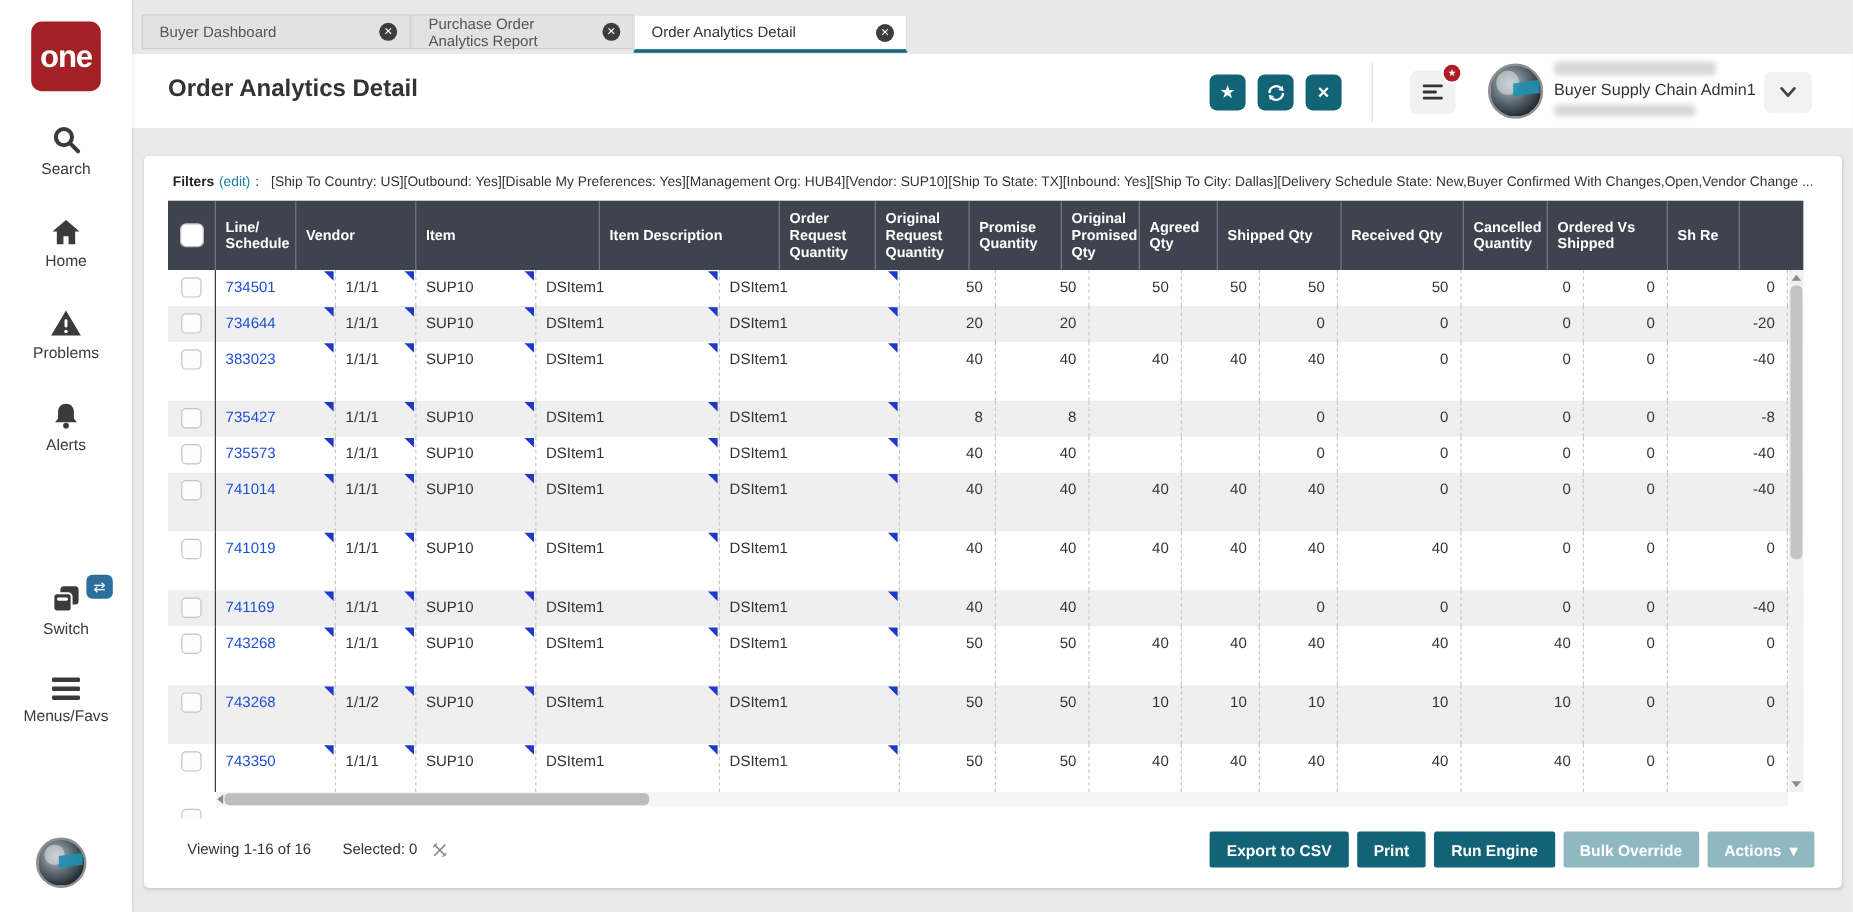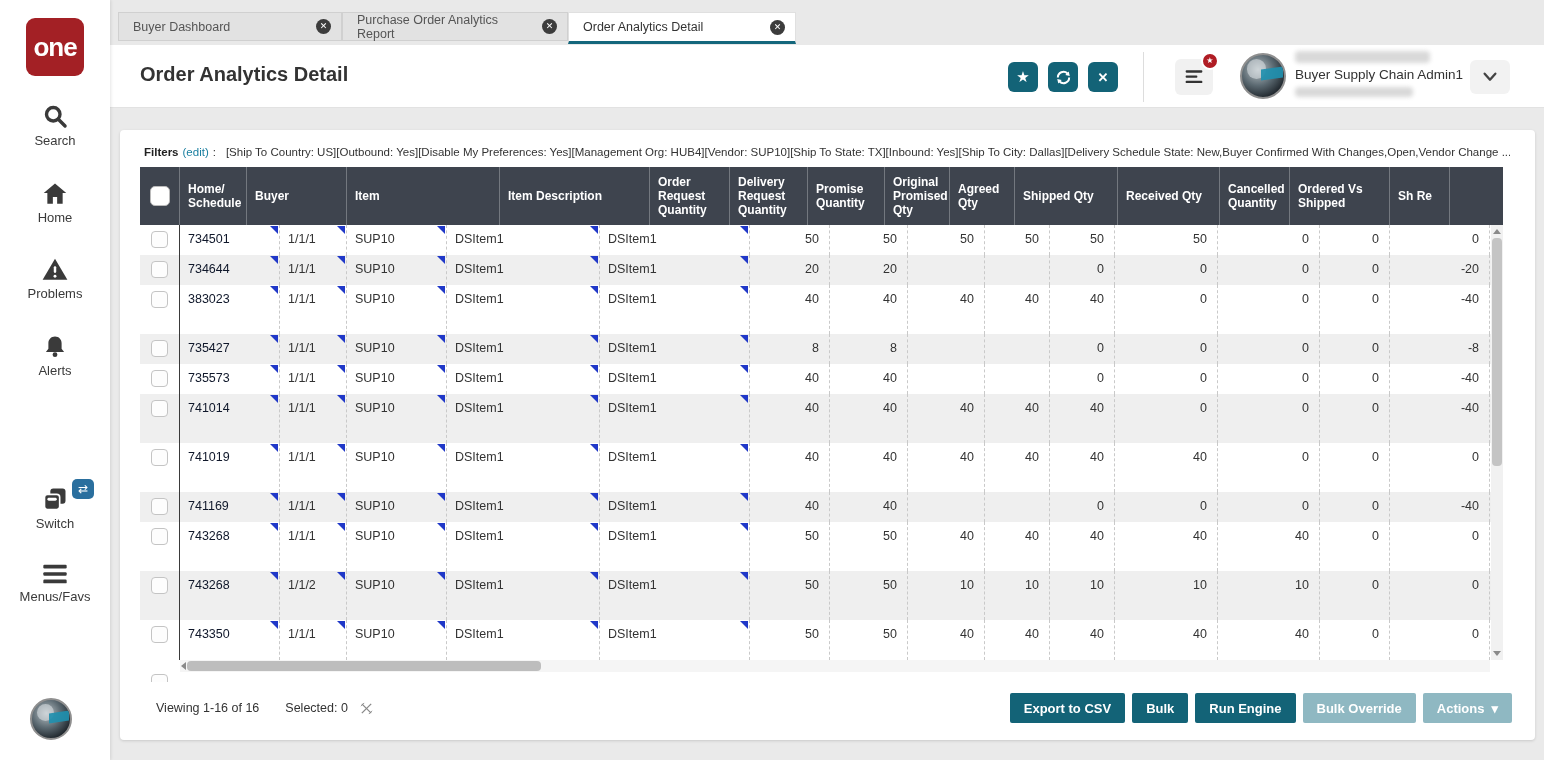--- a/index.html
+++ b/index.html
@@ -83,21 +83,21 @@
   .g-row { display:flex; height:30px; background:#fff; }
   .g-row:nth-child(even) { background:#efefef; }
   .g-row:nth-child(3), .g-row:nth-child(6), .g-row:nth-child(7),
   .g-row:nth-child(9), .g-row:nth-child(10) { height:49px; }
   .g-row:nth-child(11) { height:40px; }
   .cell { flex:none; font-size:12.5px; color:#333; padding:7px 8px 0; position:relative;
           overflow:hidden; border-right:1px dashed #c9c9c9; }
   .c-check { display:flex; justify-content:center; padding-top:6px; border-right:1px solid #3a3a3a; }
   .rcb { width:17px; height:17px; background:#fdfdfd; border:1px solid #c4c4c4; border-radius:4px; }
   .c-num { text-align:right; padding-right:10px; }
-  .link { color:#0f172a; cursor:pointer; }
+  .link { color:#1d4ed8; cursor:pointer; }
   .tri { position:absolute; top:1px; right:1px; width:0; height:0;
          border-top:8px solid #2038c8; border-left:8px solid transparent; cursor:pointer; }
 
   
   .vscroll { position:absolute; right:0; top:58px; width:12px; height:435px; background:#f1f1f1; }
   .vthumb { position:absolute; left:1px; top:13px; width:10px; height:228px; background:#c4c4c4; border-radius:4px; }
   .arr { position:absolute; width:0; height:0; left:2px; }
   .arr-up { top:4px; border-left:4px solid transparent; border-right:4px solid transparent; border-bottom:5px solid #8a8a8a; }
   .arr-dn { bottom:4px; border-left:4px solid transparent; border-right:4px solid transparent; border-top:5px solid #8a8a8a; }
   .hscroll { position:absolute; left:40px; top:493px; width:1310px; height:12px; background:#f5f5f5; }
@@ -181,21 +181,21 @@
         <div class="visor"></div>
     </div>
   </div>
 </div>
 
 <div class="tabbar">
   <div class="tab" style="width:224px">
     <span>Buyer Dashboard</span>
     <span class="tab-close">✕</span>
   </div>
-  <div class="tab" style="width:226px">
+  <div class="tab" style="width:186px">
     <span>Purchase Order Analytics Report</span>
     <span class="tab-close">✕</span>
   </div>
   <div class="tab active" style="width:228px">
     <span>Order Analytics Detail</span>
     <span class="tab-close">✕</span>
   </div>
 </div>
 
 <div class="title-band">
@@ -260,26 +260,26 @@
     <span class="edit-link">(edit)</span>
       <span>:</span>
     <span class="filters-text" style="margin-left:6px">[Ship To Country: US][Outbound: Yes][Disable My Preferences: Yes][Management Org: HUB4][Vendor: SUP10][Ship To State: TX][Inbound: Yes][Ship To City: Dallas][Delivery Schedule State: New,Buyer Confirmed With Changes,Open,Vendor Change ...</span>
   </div>
 
   <div class="grid">
     <div class="grid-header">
         <div class="h-cell h-check" style="width: 40px;">
           <div class="hcb"></div>
         </div>
-        <div class="h-cell" style="width: 67px;">Home/ Schedule</div>
-        <div class="h-cell" style="width: 100px;">Buyer</div>
+        <div class="h-cell" style="width: 67px;">Line/ Schedule</div>
+        <div class="h-cell" style="width: 100px;">Vendor</div>
         <div class="h-cell" style="width: 153px;">Item</div>
         <div class="h-cell" style="width: 150px;">Item Description</div>
         <div class="h-cell" style="width: 80px;">Order Request Quantity</div>
-        <div class="h-cell" style="width: 78px;">Delivery Request Quantity</div>
+        <div class="h-cell" style="width: 78px;">Original Request Quantity</div>
         <div class="h-cell" style="width: 77px;">Promise Quantity</div>
         <div class="h-cell" style="width: 65px;">Original Promised Qty</div>
         <div class="h-cell" style="width: 65px;">Agreed Qty</div>
         <div class="h-cell" style="width: 103px;">Shipped Qty</div>
         <div class="h-cell" style="width: 102px;">Received Qty</div>
         <div class="h-cell" style="width: 70px;">Cancelled Quantity</div>
         <div class="h-cell" style="width: 100px;">Ordered Vs Shipped</div>
         <div class="h-cell" style="width: 60px;">Sh Re</div>
       </div>
     <div>
@@ -530,21 +530,21 @@
         <line x1="12" y1="2" x2="2" y2="12" stroke="#888" stroke-width="1.4"></line>
         <line x1="1" y1="4.5" x2="4.5" y2="1" stroke="#888" stroke-width="1"></line>
         <line x1="9.5" y1="13" x2="13" y2="9.5" stroke="#888" stroke-width="1"></line>
       </svg>
     </span>
     <div class="btn-group">
       <button class="fbtn">
         <span>Export to CSV</span>
       </button>
       <button class="fbtn">
-        <span>Bulk</span>
+        <span>Print</span>
       </button>
       <button class="fbtn">
         <span>Run Engine</span>
       </button>
       <button class="fbtn disabled">
         <span>Bulk Override</span>
       </button>
       <button class="fbtn disabled">
         <span>Actions</span>
         <span>▾</span>

